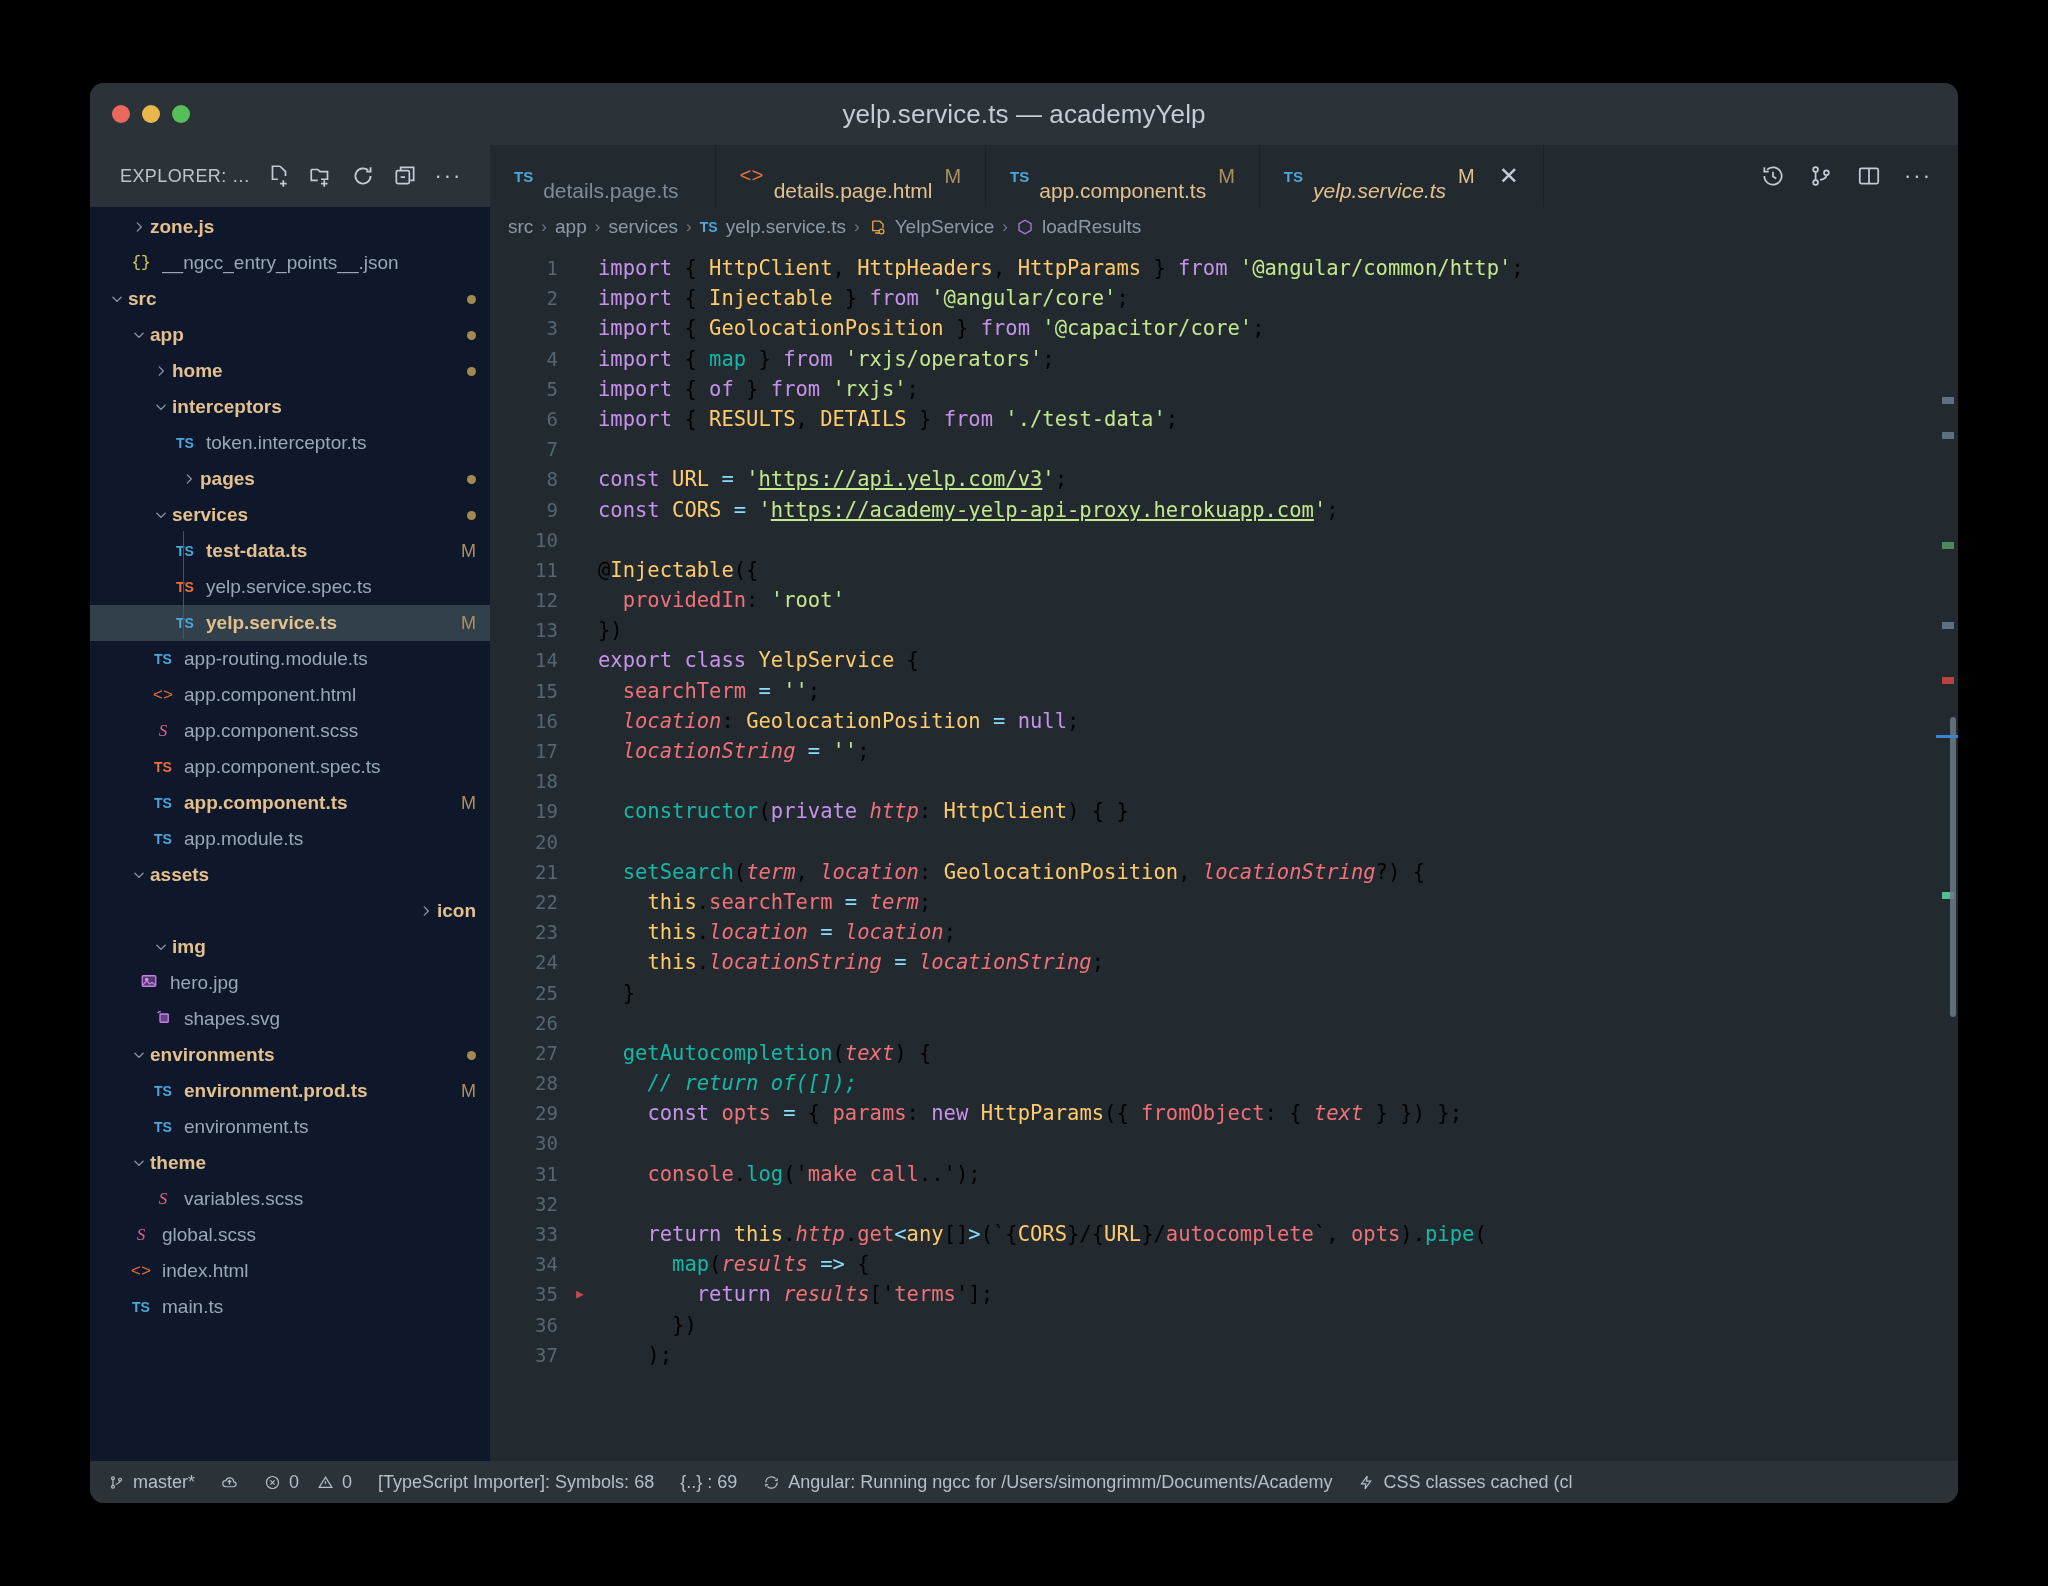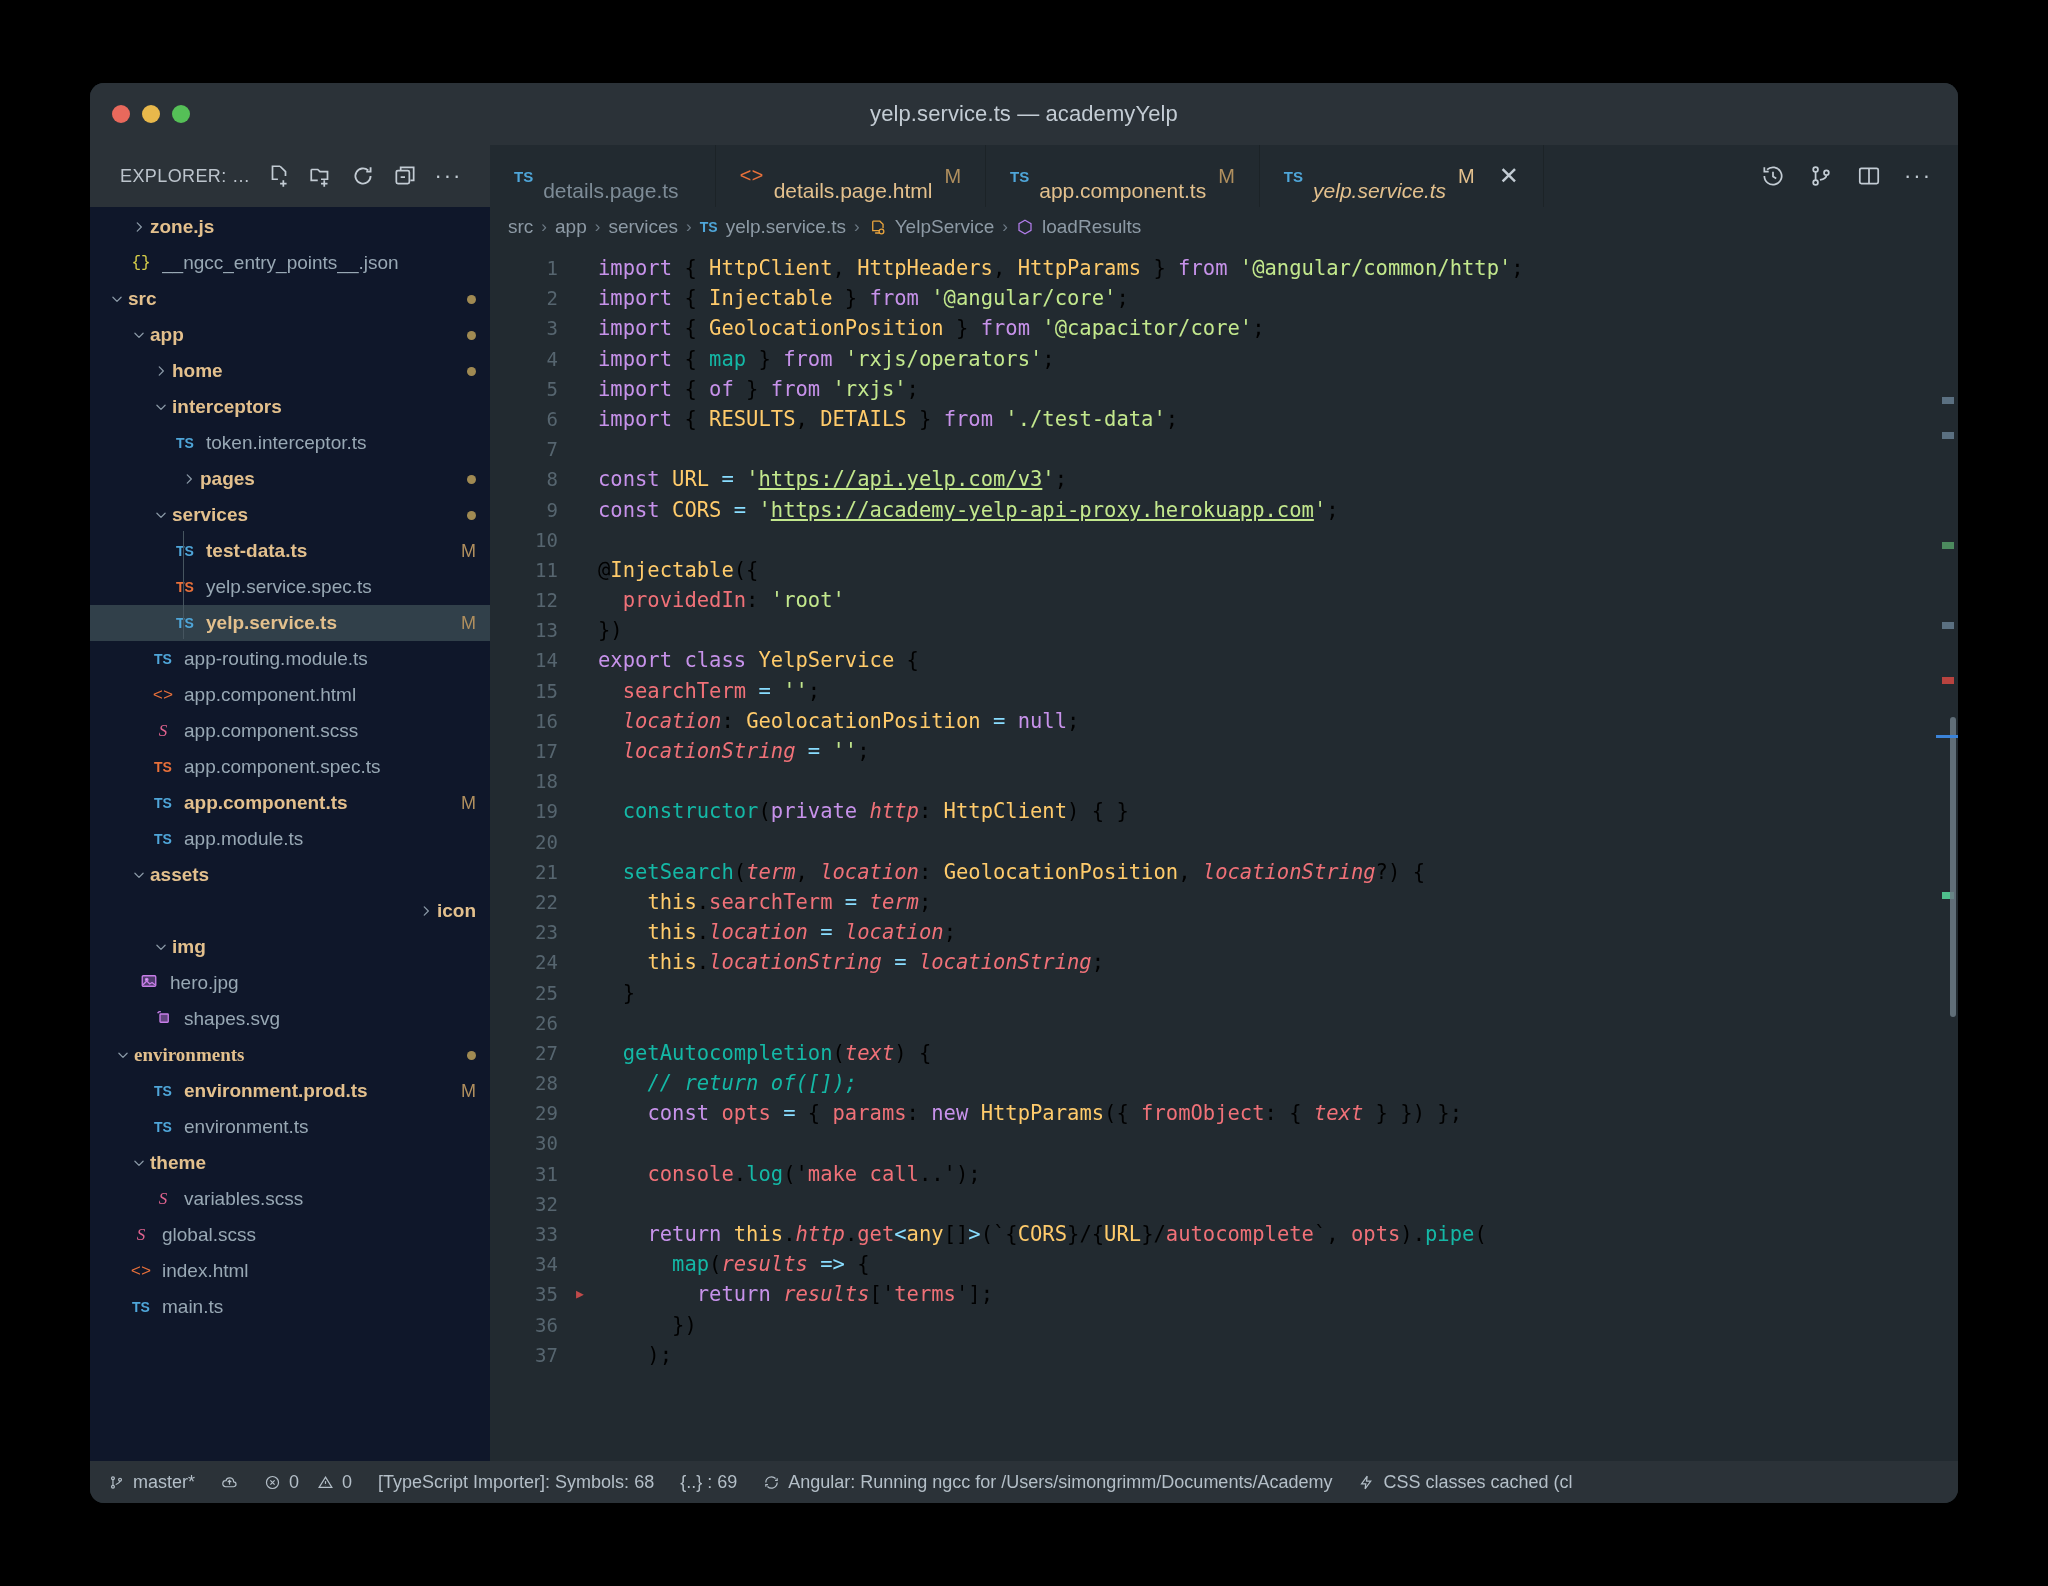--- a/index.html
+++ b/index.html
@@ -33,21 +33,21 @@
     position: relative;
     display: flex; align-items: center;
   }
   .traffic { position: absolute; left: 22px; top: 50%; transform: translateY(-50%); display: flex; gap: 12px; }
   .dot { width: 18px; height: 18px; border-radius: 50%; display: block; }
   .dot.red { background: #e8695c; }
   .dot.yellow { background: #e8b84b; }
   .dot.green { background: #55c057; }
   .win-title {
     width: 100%; text-align: center;
-    font-size: 22px; color: #c3ccd4;
+    font-size: 26px; color: #c3ccd4;
     font-family: "Liberation Sans", sans-serif;
     letter-spacing: .1px;
   }
 
   
   .headerrow { height: 62px; flex: 0 0 62px; display: flex; background: #2b3238; }
 
   .explorer-head {
     width: 400px; flex: 0 0 400px;
     display: flex; align-items: center;
@@ -458,21 +458,21 @@
           </div>
           <div class="frow" style="padding-left: 60px;">
             <span class="fileico">
               <span class="svg-badge"><svg viewBox="0 0 24 24" fill="none" stroke="#c77ee8" stroke-width="1.8">
                   <path d="M5 7a3 3 0 0 1 4-2"></path>
                   <rect x="8" y="8" width="11" height="11" rx="1" fill="#c77ee8" fill-opacity=".45"></rect>
                 </svg></span>
             </span>
             <span class="nm">shapes.svg</span>
           </div>
-          <div class="frow folder" style="padding-left: 22px; font-family: Liberation Serif, serif;">
+          <div class="frow folder" style="padding-left: 38px;">
             <span class="twisty">
               <svg viewBox="0 0 24 24" fill="none" stroke="currentColor" stroke-width="2.2" stroke-linecap="round" stroke-linejoin="round">
                 <path d="M5 9l7 7 7-7"></path>
               </svg>
             </span>
             <span class="nm">environments</span>
             <span class="dotind"></span>
           </div>
           <div class="frow mod-file" style="padding-left: 60px;">
             <span class="fileico">

